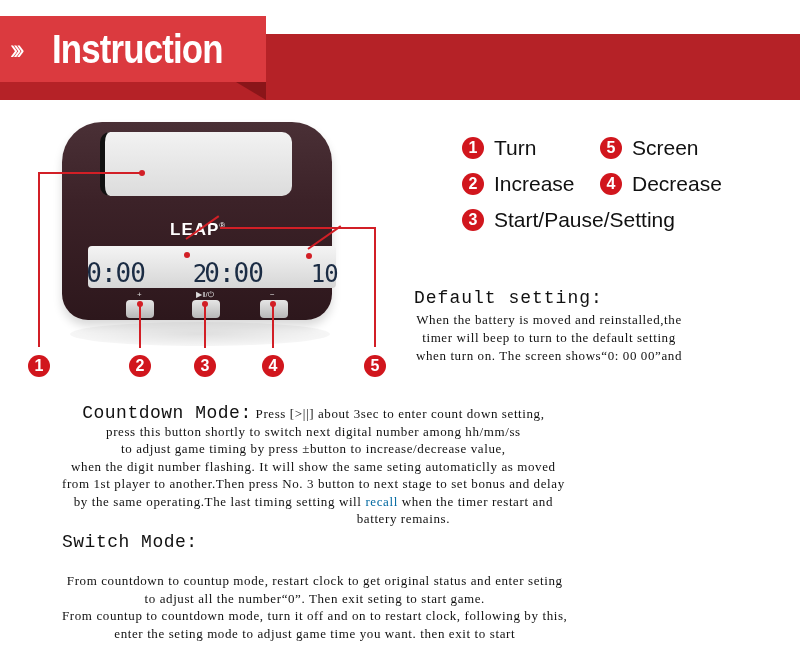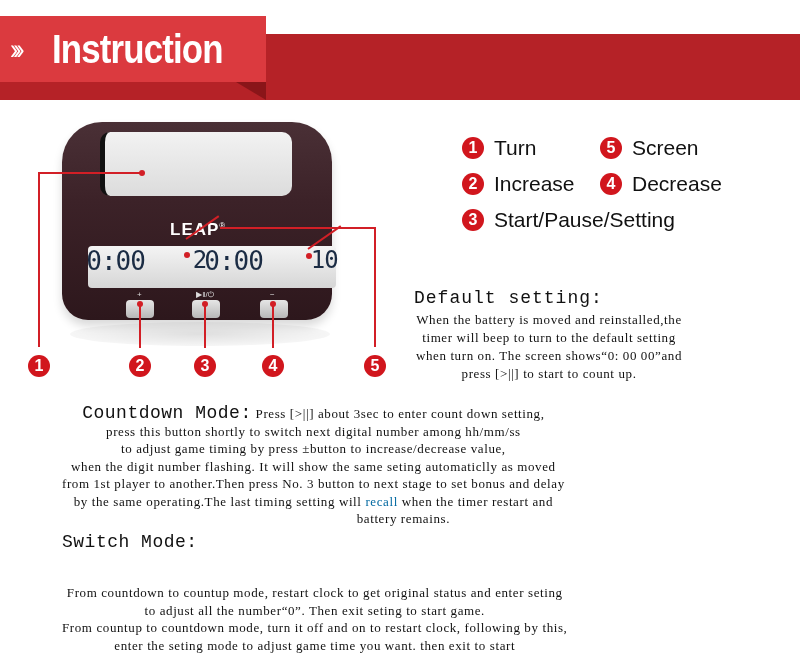--- a/index.html
+++ b/index.html
@@ -17,21 +17,21 @@
   
   .clock { position: absolute; left: 62px; top: 122px; width: 270px; height: 198px; border-radius: 40px 40px 26px 26px;
     background: linear-gradient(180deg, #4a3036 0%, #3c2228 40%, #2d171c 100%); box-shadow: 0 6px 10px rgba(0,0,0,0.15); }
   .clock-top { position: absolute; left: 38px; top: 10px; width: 192px; height: 64px; border-radius: 10px;
     background: linear-gradient(180deg, #f2f2f2, #dcdcdc); border-left: 5px solid #111; }
   .clock-shadow { position: absolute; left: 70px; top: 322px; width: 260px; height: 24px; border-radius: 50%;
     background: radial-gradient(ellipse, rgba(0,0,0,0.12), rgba(0,0,0,0)); }
   .brand { position: absolute; left: 108px; top: 98px; color: #fff; font-family: "Liberation Sans", sans-serif; font-weight: bold; font-size: 17px; letter-spacing: 1px; }
   .brand sup { font-size: 8px; font-weight: normal; }
   .lcd { position: absolute; top: 124px; width: 130px; height: 42px; border-radius: 4px;
-    background: linear-gradient(180deg, #f4f4f4, #d6d6d6); display: flex; align-items: flex-start; justify-content: center; gap: 48px; }
+    background: linear-gradient(180deg, #f4f4f4, #d6d6d6); display: flex; align-items: flex-end; justify-content: center; gap: 48px; }
   .lcd-text { font-family: "DejaVu Sans Mono", monospace; font-size: 26px; color: #1b2c44; letter-spacing: -1px; }
   .lcd-small { font-size: 24px; }
   .btn-label { position: absolute; top: 168px; color: #ddd; font-family: "Liberation Sans", sans-serif; font-size: 8px; }
   .clock-btn { position: absolute; top: 178px; width: 28px; height: 18px; border-radius: 4px; background: linear-gradient(180deg, #e6e6e6, #b8b8b8); }
 
   
   .line { position: absolute; background: #d21f26; }
   .dot { position: absolute; width: 6px; height: 6px; border-radius: 50%; background: #d21f26; }
   .num { position: absolute; width: 22px; height: 22px; border-radius: 50%; background: #d1161d; color: #fff;
     font-family: "Liberation Sans", sans-serif; font-weight: bold; font-size: 16px; text-align: center; line-height: 22px; }
@@ -39,21 +39,21 @@
   
   .legend { position: absolute; left: 462px; top: 136px; font-family: "Liberation Sans", sans-serif; font-size: 21px; color: #111; }
   .leg-item { position: absolute; display: flex; align-items: center; white-space: nowrap; }
   .leg-item .num { position: static; margin-right: 10px; width: 22px; height: 22px; font-size: 16px; }
   .def-head { position: absolute; left: 414px; top: 288px; font-size: 18px; letter-spacing: 1px; font-family: "Liberation Mono", monospace; }
   .def-body { position: absolute; left: 416px; top: 311px; font-size: 13px; line-height: 18px; font-family: "Liberation Serif", serif; letter-spacing: 0.6px; }
   .cd-block { position: absolute; left: 62px; top: 405px; font-size: 13px; line-height: 17.5px; font-family: "Liberation Serif", serif; letter-spacing: 0.6px; }
   .cd-head { font-size: 18px; font-family: "Liberation Mono", monospace; letter-spacing: 0.5px; }
   .recall { color: #0369a1; }
   .sw-head { position: absolute; left: 62px; top: 532px; font-size: 18px; font-family: "Liberation Mono", monospace; letter-spacing: 0.5px; }
-  .sw-body { position: absolute; left: 62px; top: 584px; font-size: 13px; line-height: 17.5px; font-family: "Liberation Serif", serif; letter-spacing: 0.6px; }
+  .sw-body { position: absolute; left: 62px; top: 572px; font-size: 13px; line-height: 17.5px; font-family: "Liberation Serif", serif; letter-spacing: 0.6px; }
   .line-text { display: block; white-space: nowrap; text-align: center; }
   .indent { padding-left: 180px; }
 </style>
 </head>
 <body>
 
 <div class="band-back"></div>
 <div class="band-fold"></div>
 <div class="band-front">
   <span class="chevrons">›››</span>
@@ -129,21 +129,20 @@
     <span class="num">3</span>
     <span>Start/Pause/Setting</span>
   </div>
 </div>
 
 <div class="def-head">Default setting:</div>
 <div class="def-body">
   <span class="line-text">When the battery is moved and reinstalled,the</span>
   <span class="line-text">timer will beep to turn to the default setting</span>
   <span class="line-text">when turn on. The screen shows“0: 00 00”and</span>
-  <span class="line-text">press [&gt;||] to start to count up.</span>
 </div>
 
 <div class="cd-block">
   <span class="line-text">
     <span class="cd-head">Countdown Mode:</span><span> Press [&gt;||] about 3sec to enter count down setting,</span>
   </span>
   <span class="line-text">press this button shortly to switch next digital number among hh/mm/ss</span>
   <span class="line-text">to adjust game timing by press ±button to increase/decrease value,</span>
   <span class="line-text">when the digit number flashing. It will show the same seting automaticlly as moved</span>
   <span class="line-text">from 1st player to another.Then press No. 3 button to next stage to set bonus and delay</span>

